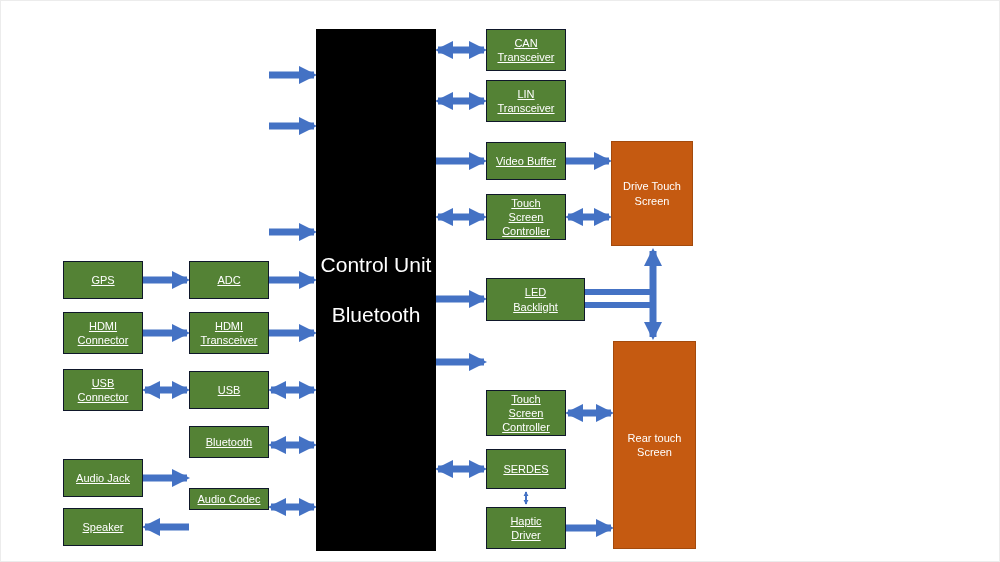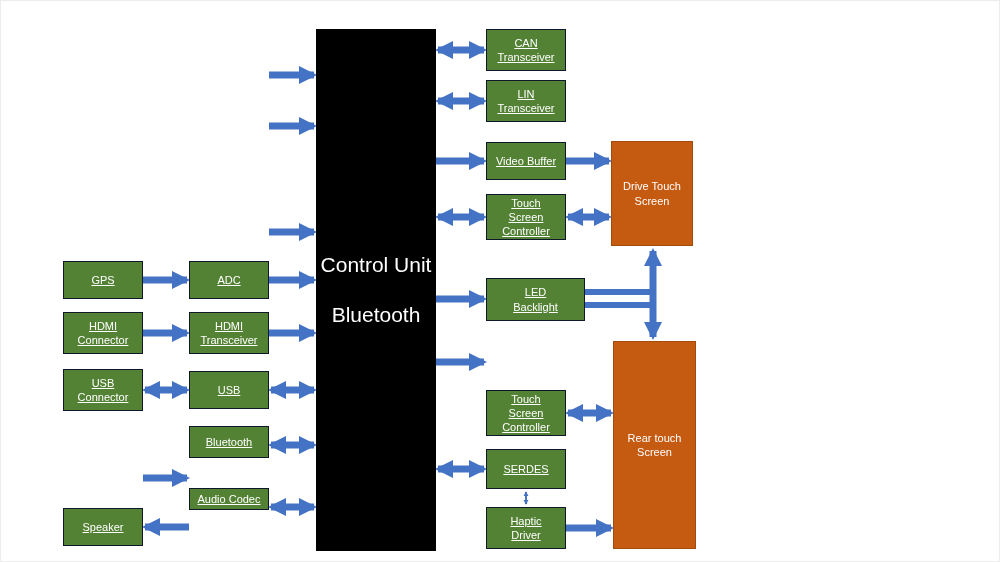--- a/index.html
+++ b/index.html
@@ -76,20 +76,21 @@
 Transceiver</div>
   <div class="block green" style="left:188px;top:370px;width:80px;height:38px">USB</div>
   <div class="block green" style="left:188px;top:425px;width:80px;height:32px">Bluetooth</div>
   <div class="block green" style="left:188px;top:487px;width:80px;height:22px">Audio Codec</div>
 
   <div class="block green" style="left:62px;top:260px;width:80px;height:38px">GPS</div>
   <div class="block green" style="left:62px;top:311px;width:80px;height:42px">HDMI
 Connector</div>
   <div class="block green" style="left:62px;top:368px;width:80px;height:42px">USB
 Connector</div>
+  <div class="block green" style="left:62px;top:458px;width:80px;height:38px">Audio Jack</div>
   <div class="block green" style="left:62px;top:507px;width:80px;height:38px">Speaker</div>
 
   <div class="block green" style="left:485px;top:28px;width:80px;height:42px">CAN
 Transceiver</div>
   <div class="block green" style="left:485px;top:79px;width:80px;height:42px">LIN
 Transceiver</div>
   <div class="block green" style="left:485px;top:141px;width:80px;height:38px">Video Buffer</div>
   <div class="block green" style="left:485px;top:193px;width:80px;height:46px">Touch
 Screen
 Controller</div>

